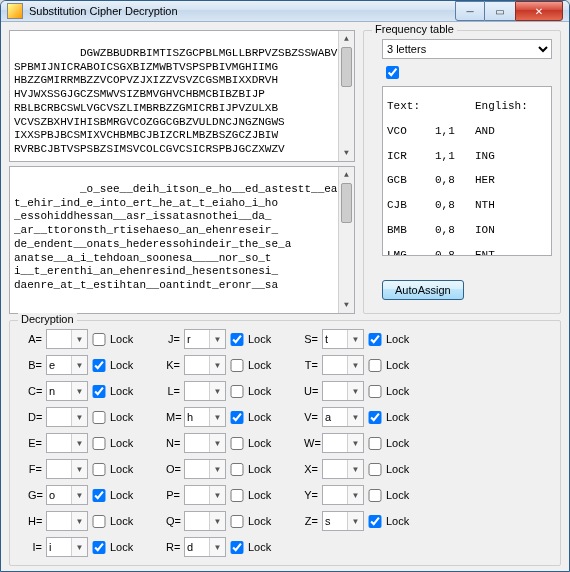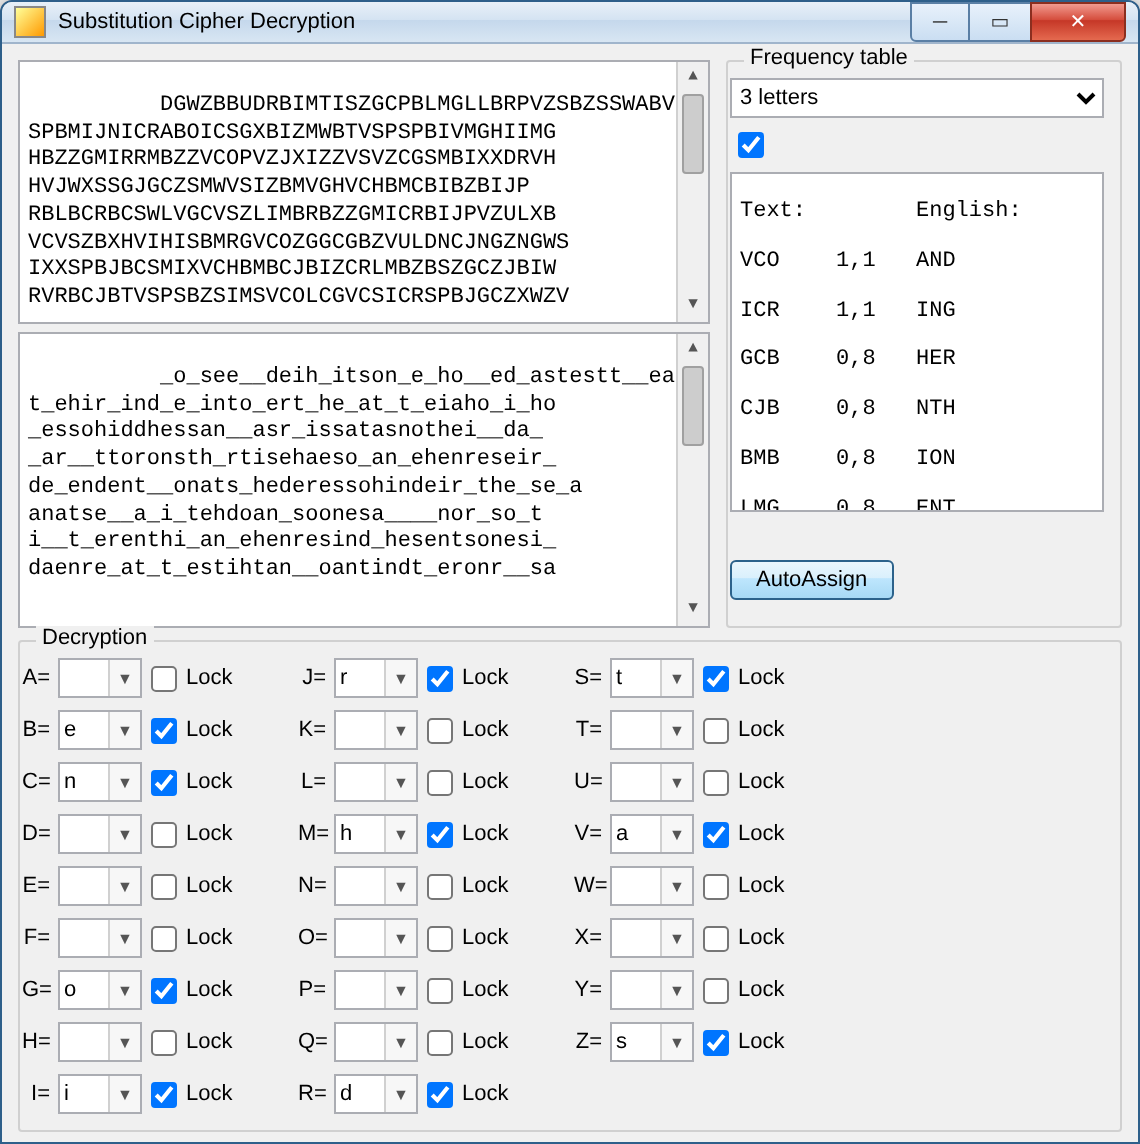--- a/index.html
+++ b/index.html
@@ -88,21 +88,21 @@
     position:absolute; left:0; right:0; height:16px;
     display:flex; align-items:center; justify-content:center;
     font-size:8px; color:#555;
   }
   .textbox .scroll .arr.up{top:0}.textbox .scroll .arr.dn{bottom:0}
   #cipher-box { height:132px; }
   #plain-box { height:148px; }
   .groupbox {
     border:1px solid #d0d0d0;
     border-radius:2px;
-    padding:8px 8px 8px 1px;
+    padding:8px 8px 8px 18px;
     position:relative;
     background:#f0f0f0;
   }
   .groupbox > .legend {
     position:absolute;
     top:-8px; left:8px;
     background:#f0f0f0;
     padding:0 3px;
     font-size:11px;
   }

